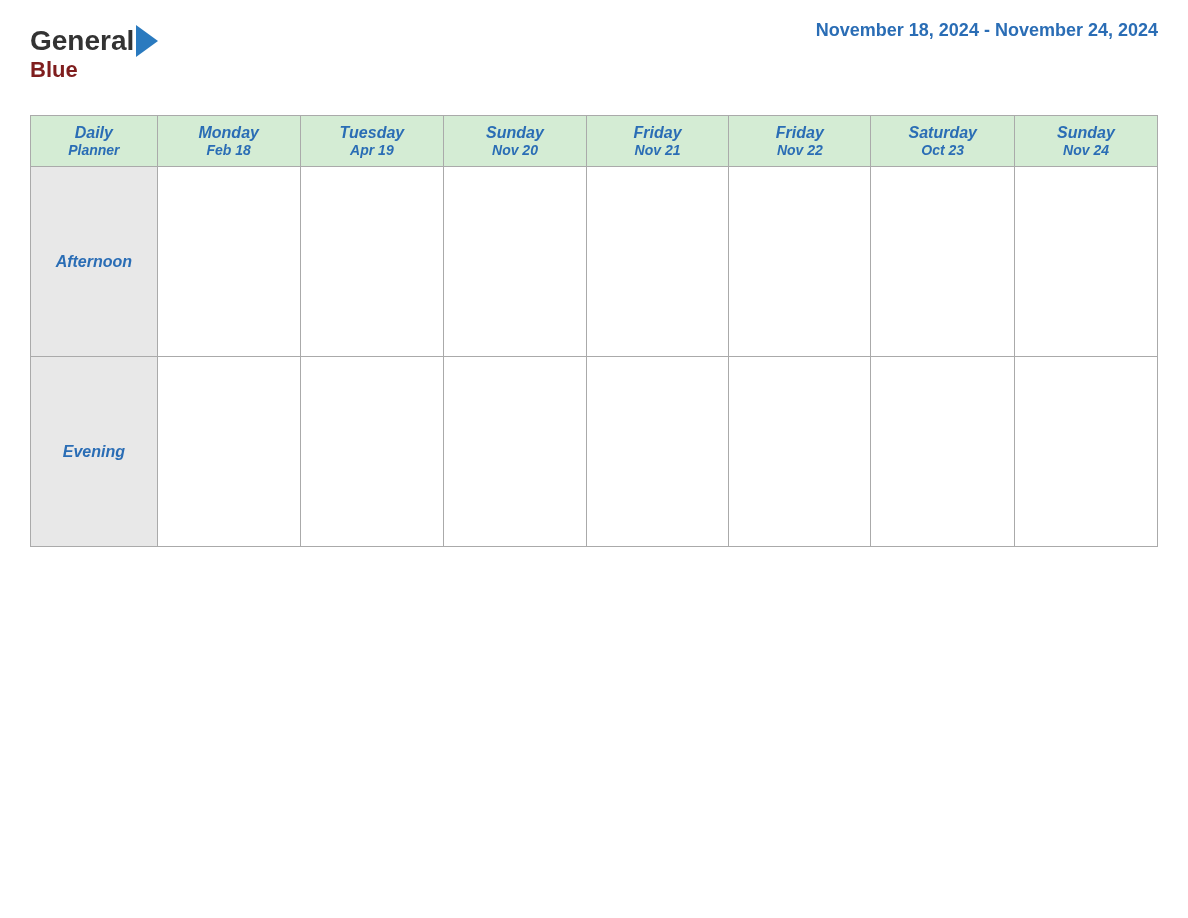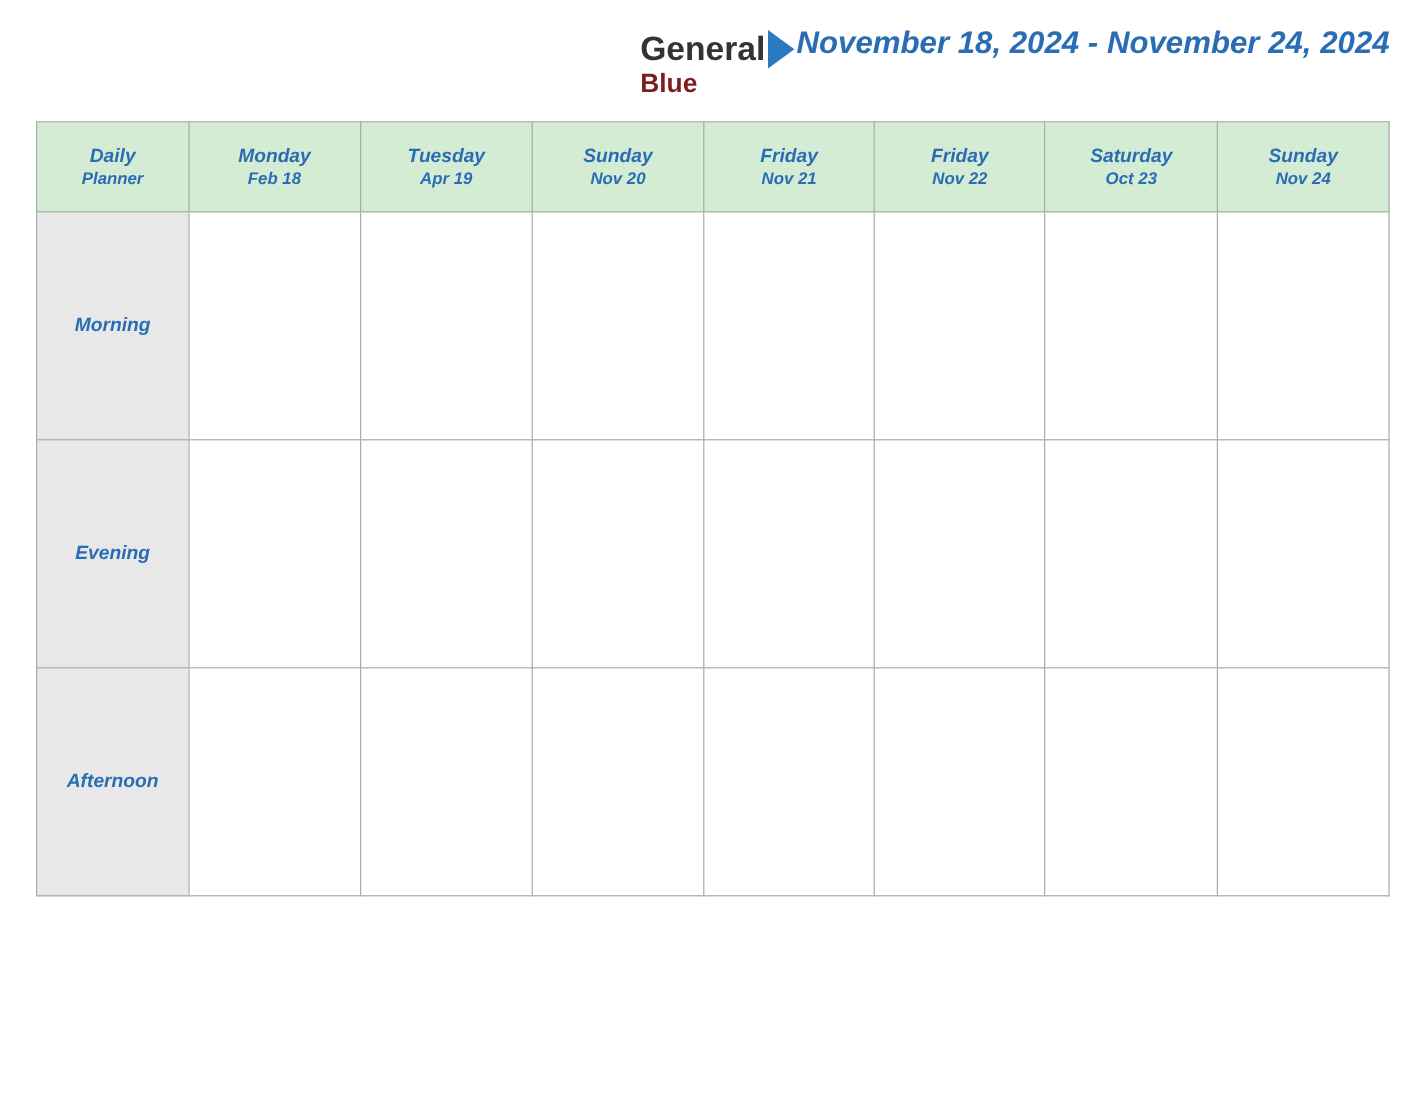--- a/index.html
+++ b/index.html
@@ -11,65 +11,64 @@
     body {
       background: #ffffff;
       font-family: Arial, sans-serif;
       width: 1188px;
       min-height: 918px;
       padding: 20px 30px;
     }
 
     .header {
       display: flex;
-      justify-content: flex-end;
+      justify-content: space-between;
       align-items: flex-start;
-      margin-bottom: 18px;
+      margin-bottom: 32px;
     }
 
     .logo-container {
       display: flex;
       align-items: center;
       padding-top: 5px;
     }
 
     .title-block {
       text-align: right;
     }
 
     .title-block .daily-planner-title {
       font-size: 26px;
       font-style: italic;
       color: #2a6db5;
       font-weight: bold;
     }
 
     .title-block .date-range {
-      font-size: 26px;
-      font-style: italic;
+      font-size: 18px;
       color: #2a6db5;
       font-weight: bold;
     }
 
     .planner-table {
       width: 100%;
       border-collapse: collapse;
       border: 1.5px solid #555;
     }
 
     .planner-table th,
     .planner-table td {
       border: 1px solid #aaa;
       text-align: center;
       vertical-align: middle;
     }
 
     .header-row th {
       background-color: #d4ecd4;
-      padding: 20px 4px;
+      padding: 8px 4px;
       font-style: italic;
       font-weight: bold;
       color: #2a6db5;
       font-size: 15px;
     }
 
     .header-row th .day-name {
       font-size: 16px;
       display: block;
     }
@@ -180,43 +179,33 @@
         <span class="day-date">Oct 23</span>
       </th>
       <th>
         <span class="day-name">Sunday</span>
         <span class="day-date">Nov 24</span>
       </th>
     </tr>
   </thead>
   <tbody>
     <tr>
-      <td class="time-label-cell">Morning</td>
+      <td class="time-label-cell">Afternoon</td>
       <td class="day-cell"></td>
       <td class="day-cell"></td>
       <td class="day-cell"></td>
       <td class="day-cell"></td>
       <td class="day-cell"></td>
       <td class="day-cell"></td>
       <td class="day-cell"></td>
     </tr>
     <tr>
       <td class="time-label-cell">Evening</td>
       <td class="day-cell"></td>
       <td class="day-cell"></td>
       <td class="day-cell"></td>
       <td class="day-cell"></td>
       <td class="day-cell"></td>
       <td class="day-cell"></td>
       <td class="day-cell"></td>
     </tr>
-    <tr>
-      <td class="time-label-cell">Afternoon</td>
-      <td class="day-cell"></td>
-      <td class="day-cell"></td>
-      <td class="day-cell"></td>
-      <td class="day-cell"></td>
-      <td class="day-cell"></td>
-      <td class="day-cell"></td>
-      <td class="day-cell"></td>
-    </tr>
   </tbody>
 </table>
 
 </body></html>

